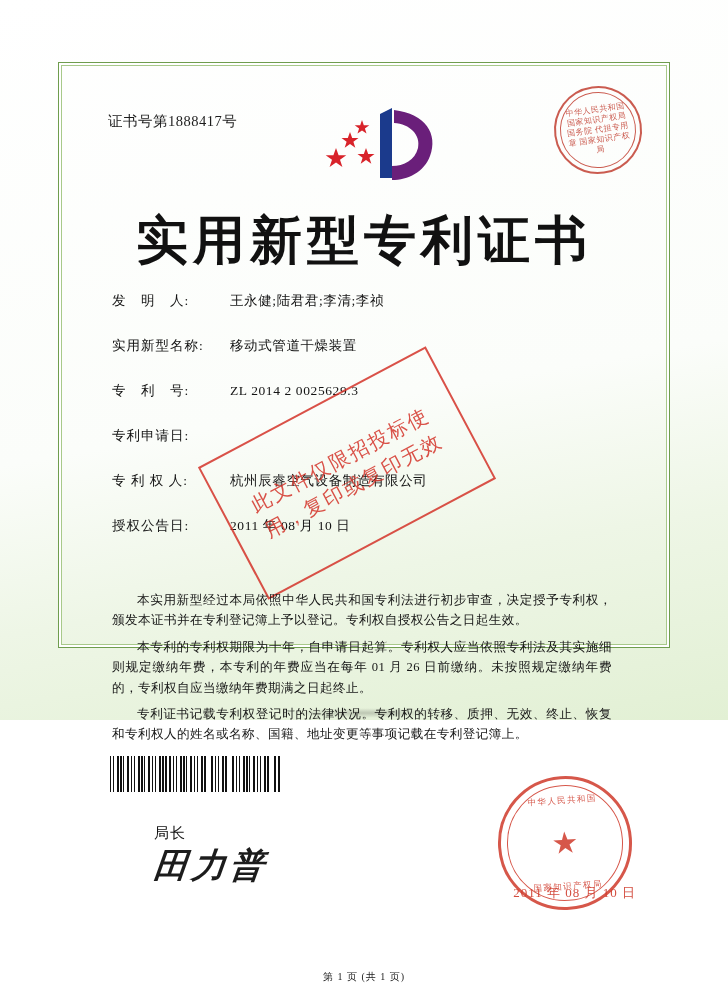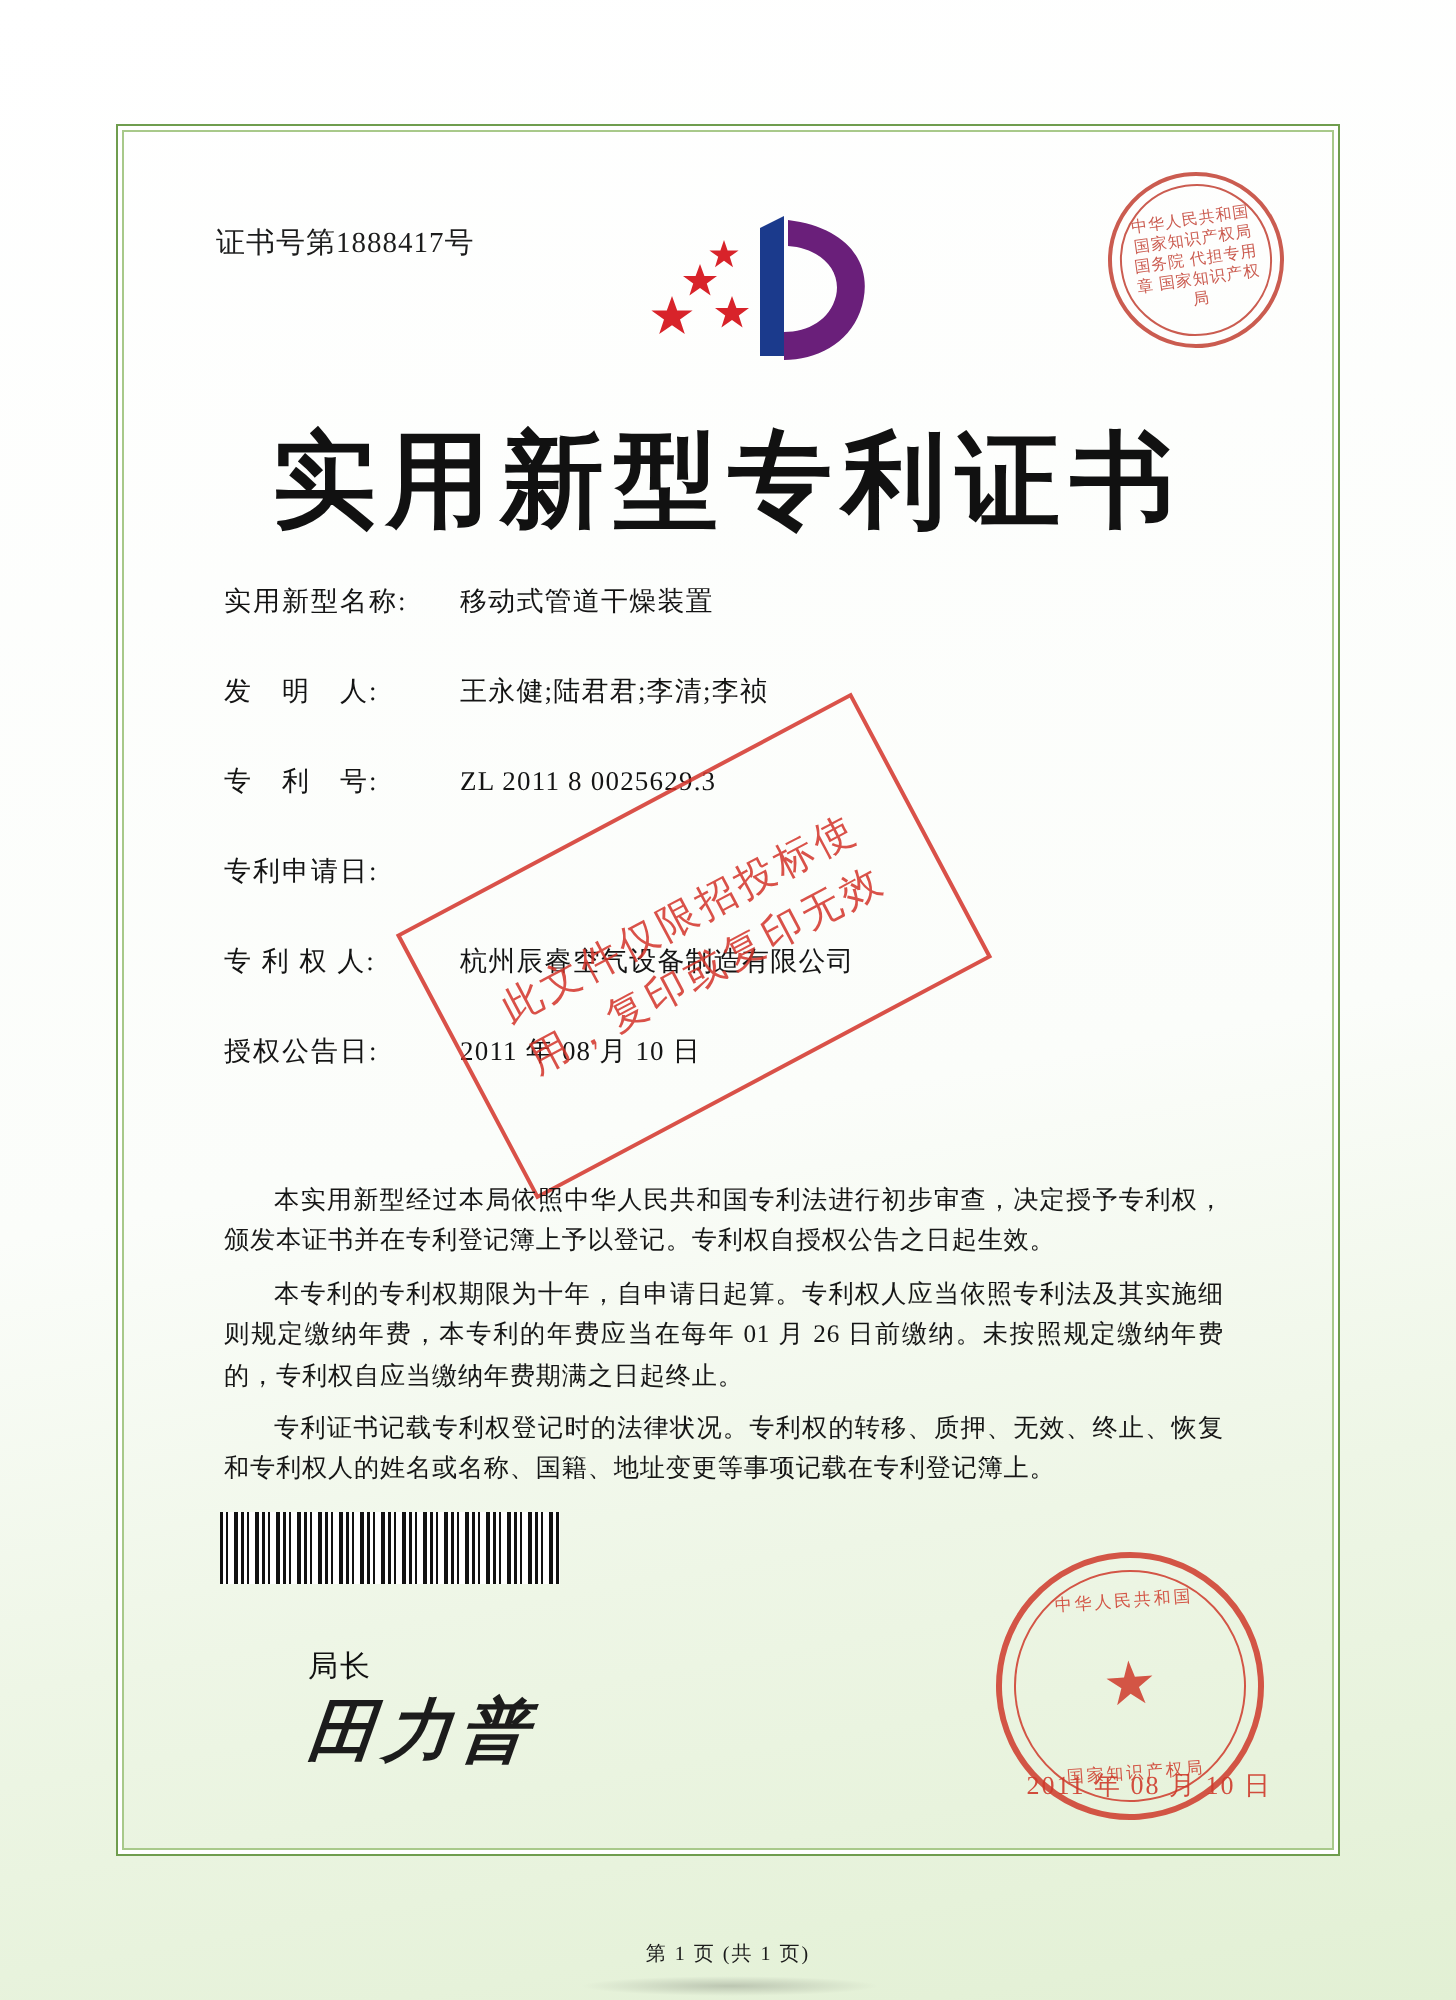--- a/index.html
+++ b/index.html
@@ -15,21 +15,21 @@
     overflow: hidden;
     position: relative;
   }
 
   
   .certificate {
     position: absolute;
     left: 0;
     top: 0;
     width: 728px;
-    height: 1000px;
+    height: 720px;
     background: linear-gradient(170deg, #ffffff 0%, #fbfdfa 55%, #eef6e6 75%, #e2f0d4 100%);
   }
 
   .inner-border {
     position: absolute;
     left: 58px;
     top: 62px;
     right: 58px;
     bottom: 72px;
     border: 1.5px solid #6f9d4e;
@@ -328,32 +328,32 @@
   <div class="office-seal">
     <div class="ring"></div>
     <div class="seal-text">中华人民共和国国家知识产权局 国务院 代担专用章 国家知识产权局</div>
   </div>
 
   <div class="main-title">实用新型专利证书</div>
 
   <div class="fields">
 
     <div class="field-row">
+      <div class="field-label">发　明　人:</div>
+      <div class="field-value">王永健;陆君君;李清;李祯</div>
+    </div>
+
+    <div class="field-row">
       <div class="field-label">实用新型名称:</div>
       <div class="field-value">移动式管道干燥装置</div>
     </div>
 
     <div class="field-row">
-      <div class="field-label">发　明　人:</div>
-      <div class="field-value">王永健;陆君君;李清;李祯</div>
-    </div>
-
-    <div class="field-row">
       <div class="field-label">专　利　号:</div>
-      <div class="field-value">ZL 2011 8 0025629.3</div>
+      <div class="field-value">ZL 2014 2 0025629.3</div>
     </div>
 
     <div class="field-row">
       <div class="field-label">专利申请日:</div>
     </div>
 
     <div class="field-row">
       <div class="field-label">专 利 权 人:</div>
       <div class="field-value">杭州辰睿空气设备制造有限公司</div>
     </div>

